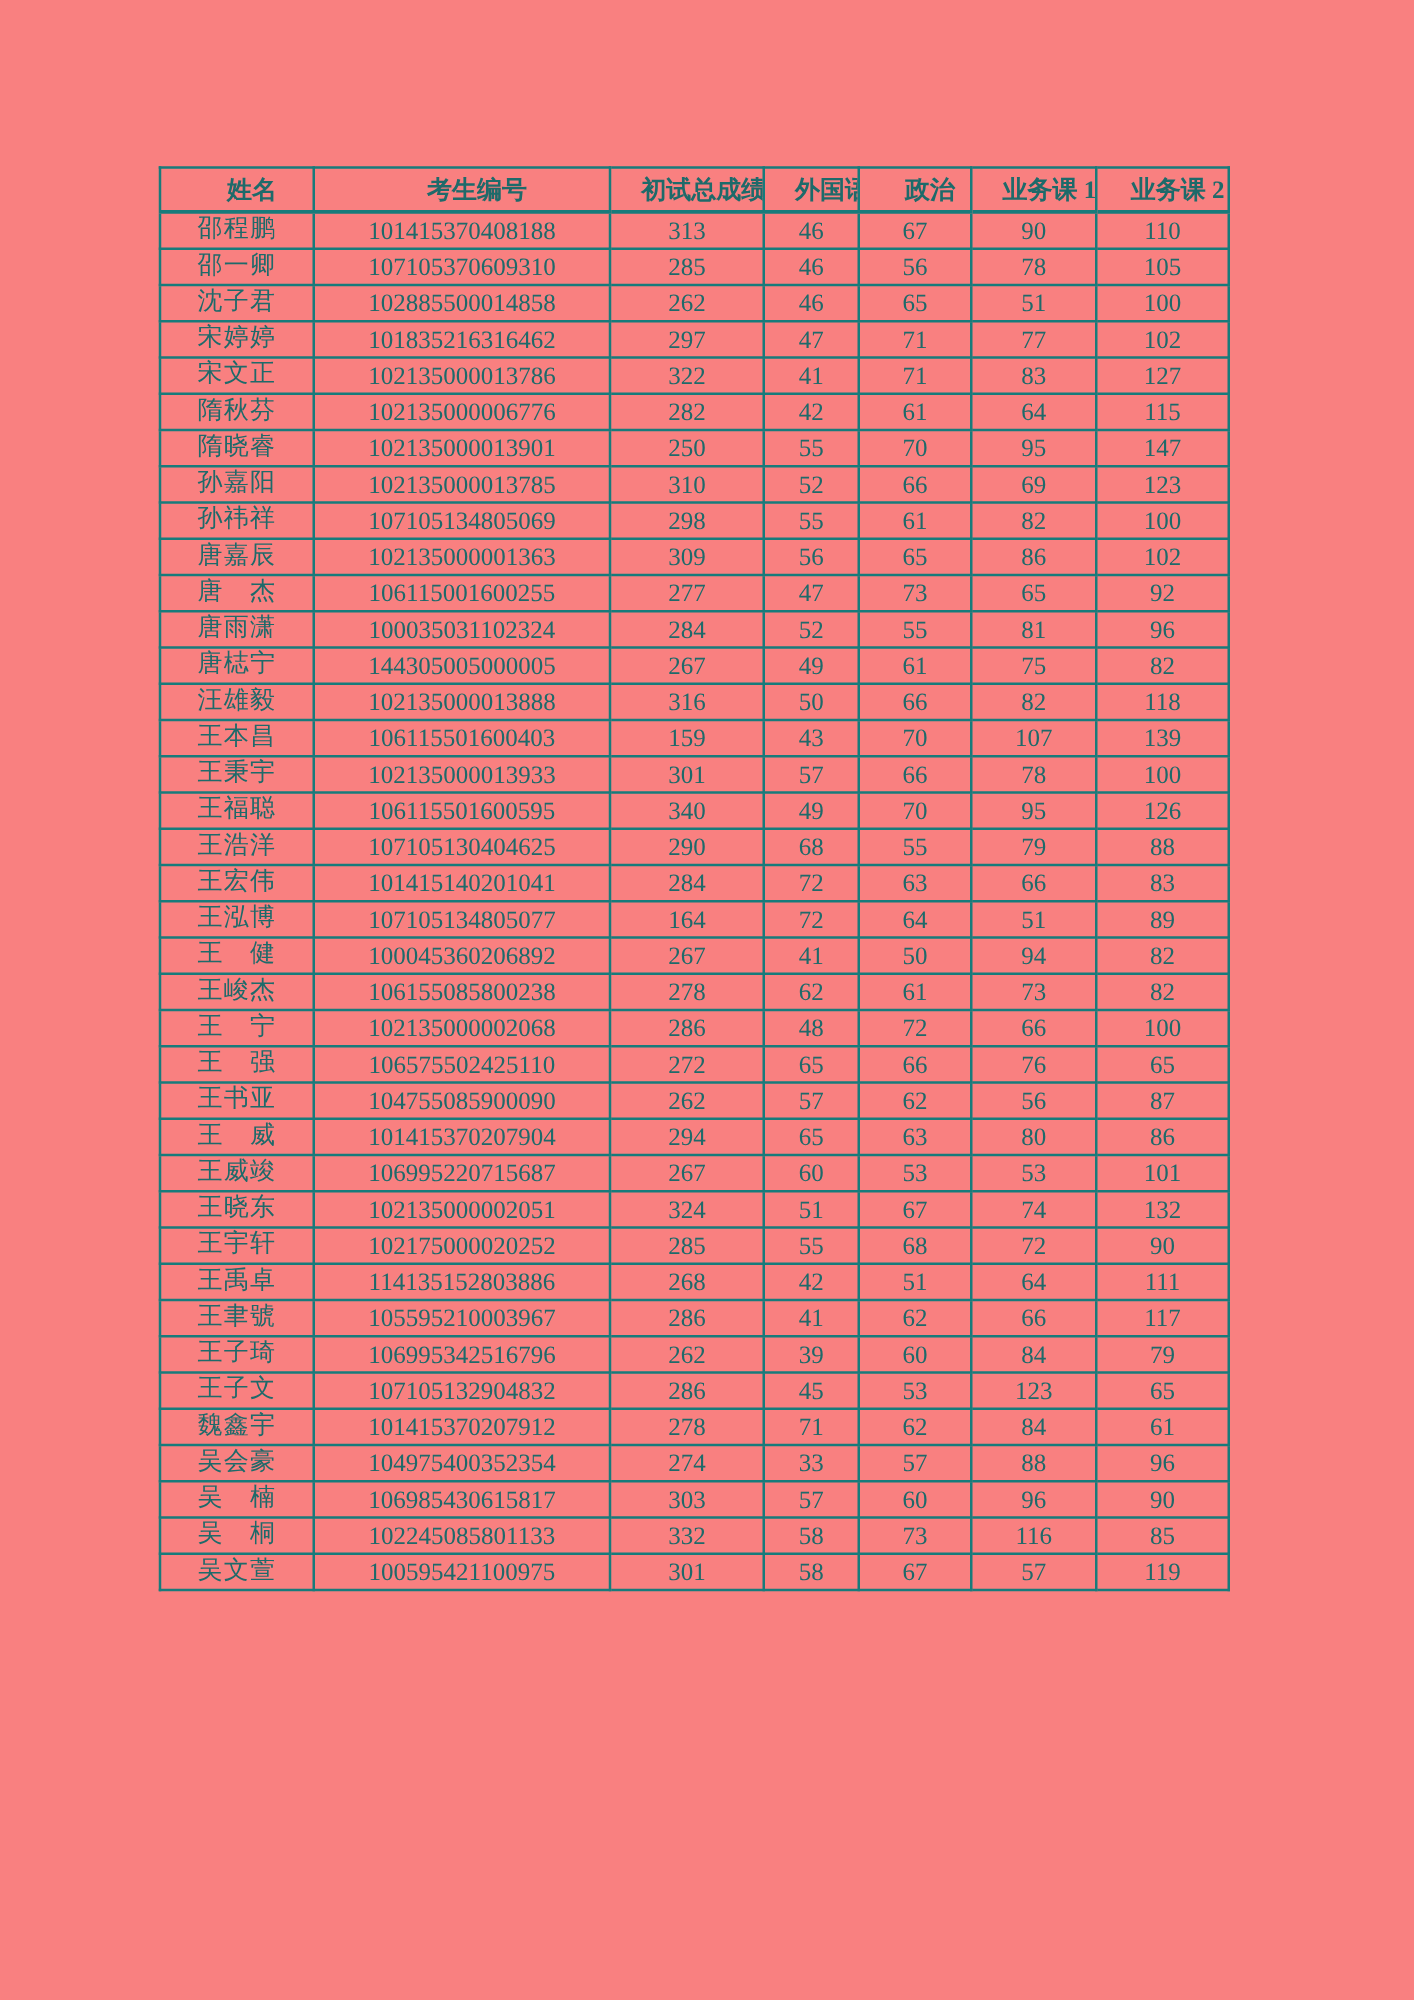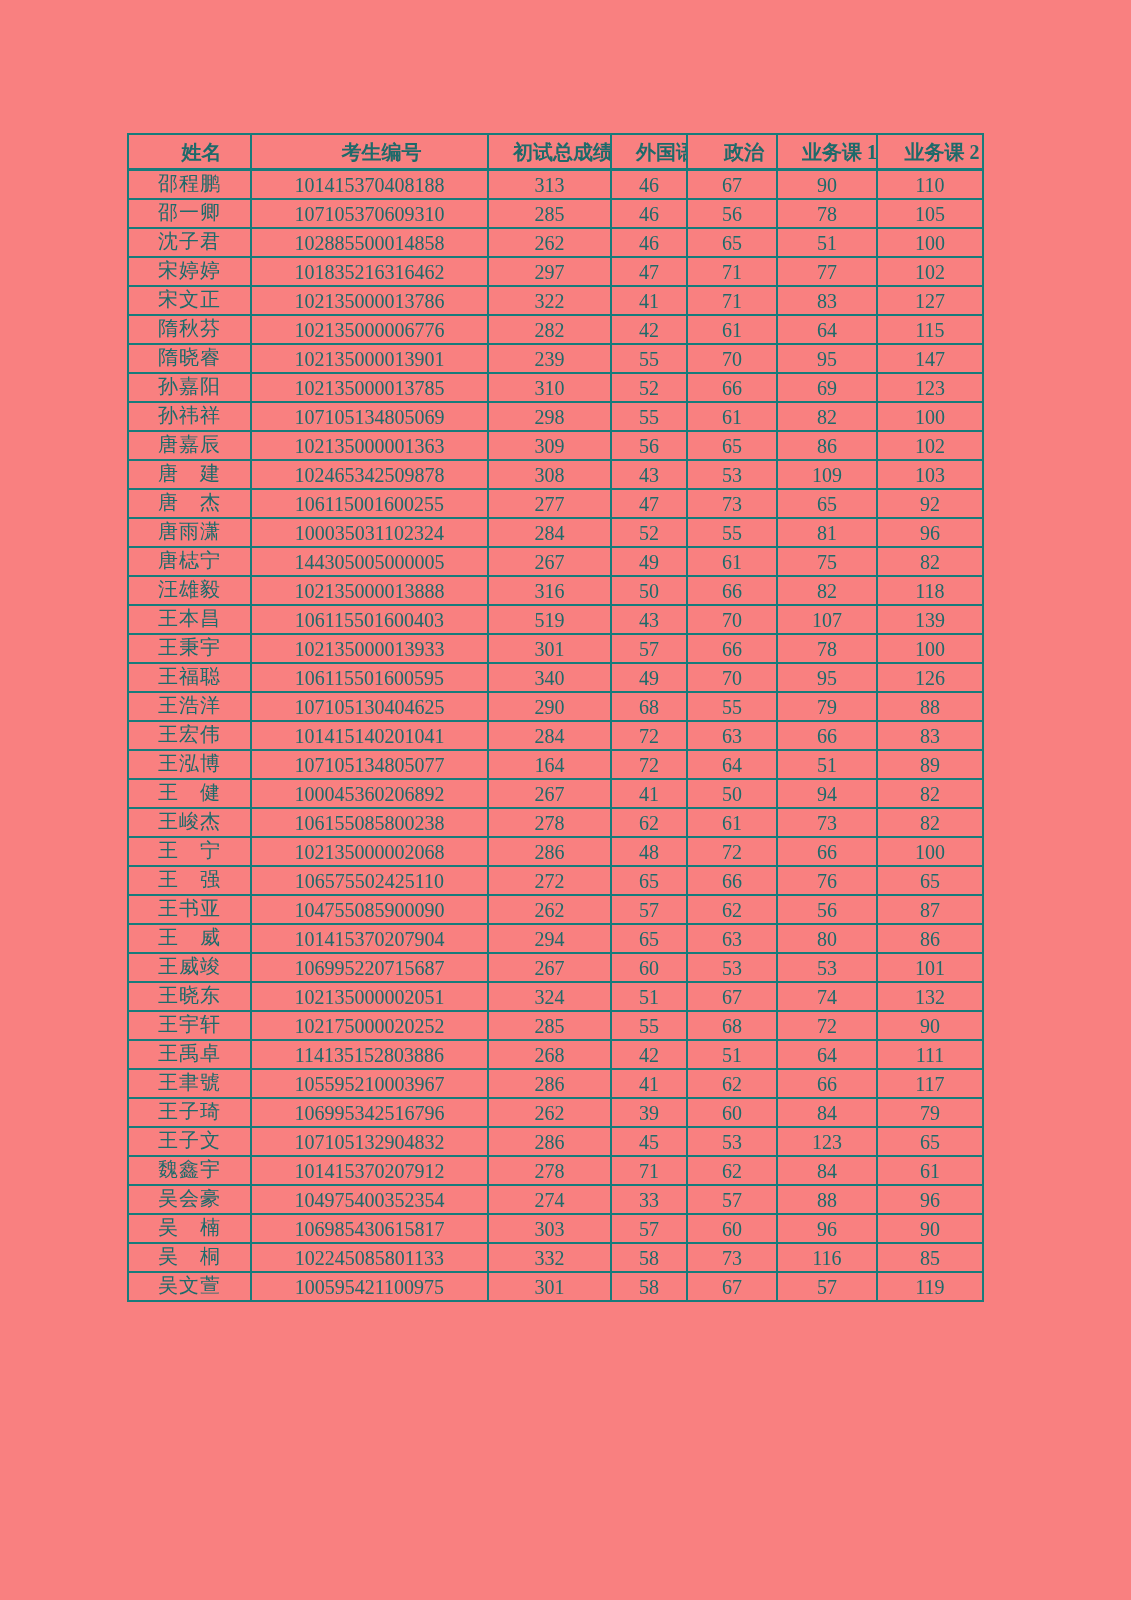--- a/index.html
+++ b/index.html
@@ -131,21 +131,21 @@
         <td>102135000006776</td>
         <td>282</td>
         <td>42</td>
         <td>61</td>
         <td>64</td>
         <td>115</td>
       </tr>
       <tr>
         <td class="name-cell">隋晓睿</td>
         <td>102135000013901</td>
-        <td>239</td>
+        <td>250</td>
         <td>55</td>
         <td>70</td>
         <td>95</td>
         <td>147</td>
       </tr>
       <tr>
         <td class="name-cell">孙嘉阳</td>
         <td>102135000013785</td>
         <td>310</td>
         <td>52</td>
@@ -165,29 +165,20 @@
       <tr>
         <td class="name-cell">唐嘉辰</td>
         <td>102135000001363</td>
         <td>309</td>
         <td>56</td>
         <td>65</td>
         <td>86</td>
         <td>102</td>
       </tr>
       <tr>
-        <td class="name-cell">唐　建</td>
-        <td>102465342509878</td>
-        <td>308</td>
-        <td>43</td>
-        <td>53</td>
-        <td>109</td>
-        <td>103</td>
-      </tr>
-      <tr>
         <td class="name-cell">唐　杰</td>
         <td>106115001600255</td>
         <td>277</td>
         <td>47</td>
         <td>73</td>
         <td>65</td>
         <td>92</td>
       </tr>
       <tr>
         <td class="name-cell">唐雨潇</td>
@@ -212,21 +203,21 @@
         <td>102135000013888</td>
         <td>316</td>
         <td>50</td>
         <td>66</td>
         <td>82</td>
         <td>118</td>
       </tr>
       <tr>
         <td class="name-cell">王本昌</td>
         <td>106115501600403</td>
-        <td>519</td>
+        <td>159</td>
         <td>43</td>
         <td>70</td>
         <td>107</td>
         <td>139</td>
       </tr>
       <tr>
         <td class="name-cell">王秉宇</td>
         <td>102135000013933</td>
         <td>301</td>
         <td>57</td>

